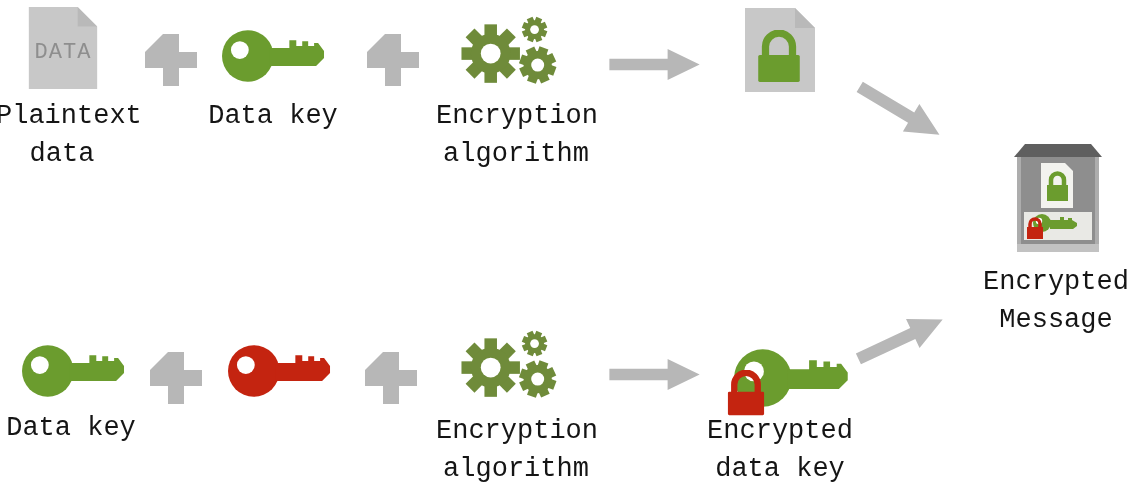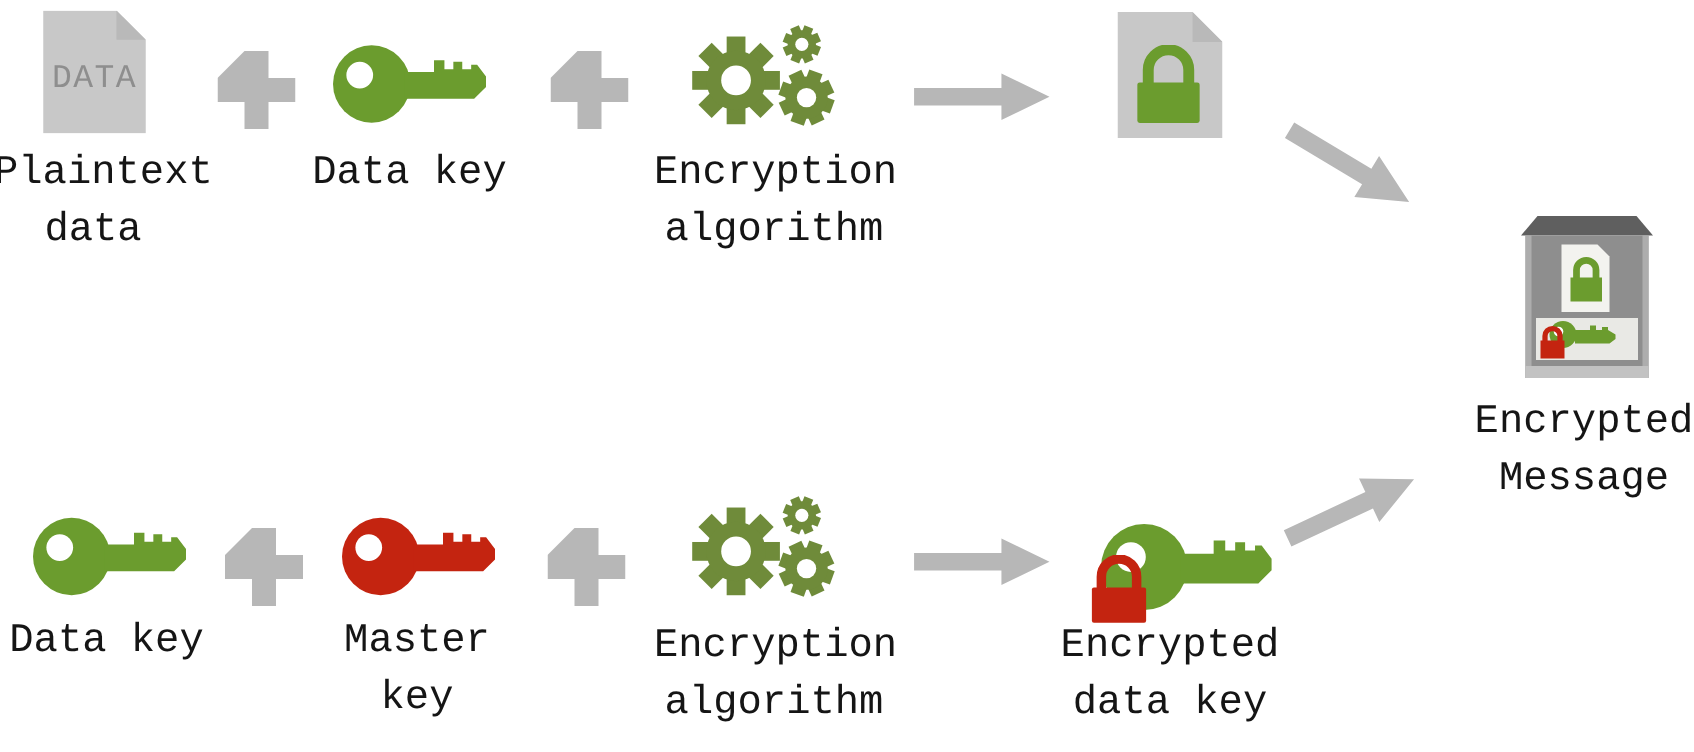--- a/index.html
+++ b/index.html
@@ -220,21 +220,20 @@
     <svg class="c-gray" width="52" height="52">
         <use href="#sym-plus" width="100%" height="100%"></use>
       </svg>
   </div>
 
   <div class="abs icon" style="left:228px;top:342px">
     <svg class="c-red" width="104" height="58">
         <use href="#sym-key" width="100%" height="100%"></use>
       </svg>
   </div>
-  <div class="label" style="left:206px;top:409px;width:144px">Master key</div>
 
   <div class="abs icon" style="left:365px;top:352px">
     <svg class="c-gray" width="52" height="52">
         <use href="#sym-plus" width="100%" height="100%"></use>
       </svg>
   </div>
 
   <div class="abs icon" style="left:457px;top:330px">
     <svg class="c-gear" width="105" height="71">
         <use href="#sym-gears" width="100%" height="100%"></use>

